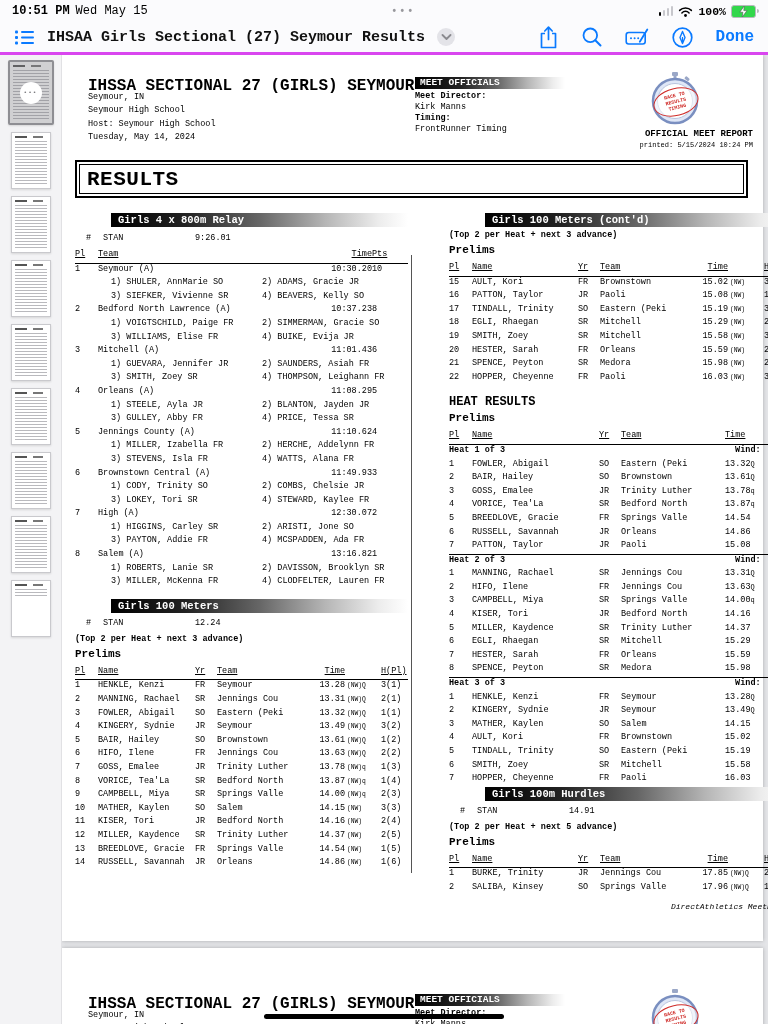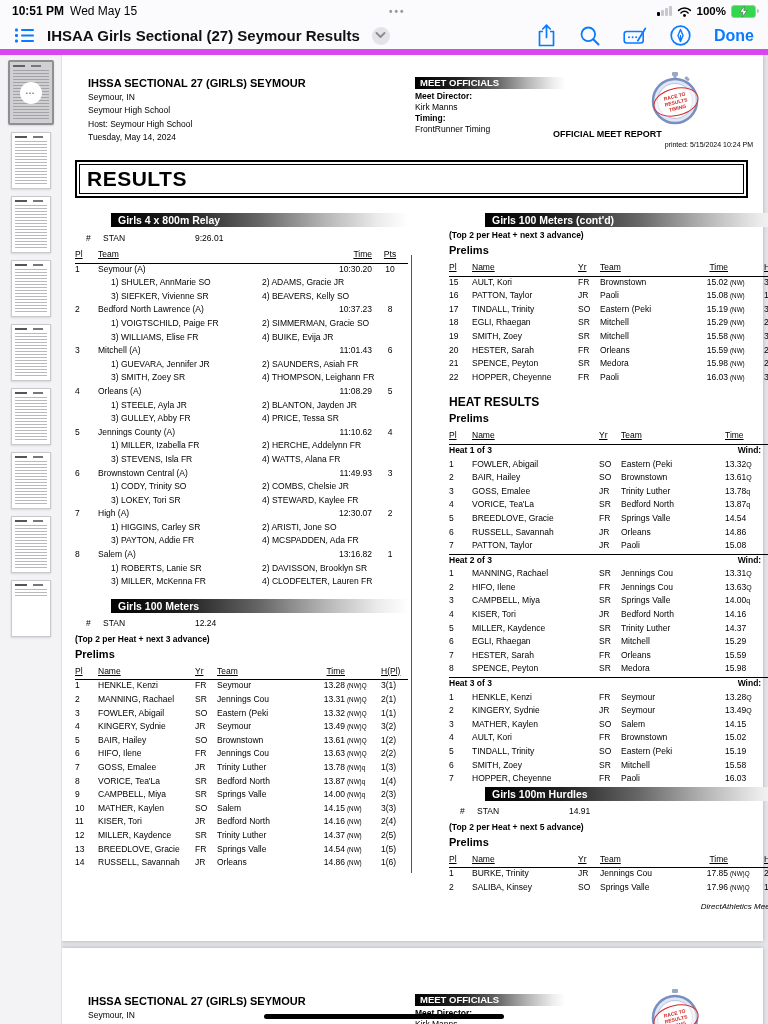--- a/index.html
+++ b/index.html
@@ -1,38 +1,38 @@
 <!DOCTYPE html>
 <html><head>
 <meta charset="utf-8">
 <style>
   html,body{margin:0;padding:0;background:#d7d7db;}
   .screen{position:relative;width:768px;height:1024px;background:#a16207;overflow:hidden;
-    font-family:Liberation Sans, sans-serif;-webkit-font-smoothing:antialiased;}
+    font-family:Liberation Mono, monospace;-webkit-font-smoothing:antialiased;}
   
   .statusbar{position:absolute;left:0;top:0;width:768px;height:22px;background:#fbfbfd;
     display:flex;align-items:center;justify-content:space-between;padding:0 12px;box-sizing:border-box;z-index:20;}
   .sb-left{display:flex;gap:6px;font-size:12px;color:#000;}
   .sb-time{font-weight:700;}
   .sb-date{font-weight:500;}
   .sb-center{color:#98989d;font-size:10px;font-weight:700;letter-spacing:2px;}
   .sb-right{display:flex;align-items:center;gap:5px;}
   .sig{display:flex;align-items:flex-end;gap:1.5px;height:10px;}
   .sig i{display:block;width:2.5px;border-radius:1px;background:#c7c7cc;}
   .sig i:nth-child(1){height:4px;background:#000;}
   .sig i:nth-child(2){height:6px;}
   .sig i:nth-child(3){height:8px;}
   .sig i:nth-child(4){height:10px;}
   .pct{font-size:11.5px;font-weight:600;color:#000;}
   .batt{position:relative;width:23px;height:11px;border:1px solid #b9b9be;border-radius:3px;background:#32d74b;}
   .batt:after{content:"";position:absolute;right:-4px;top:3px;width:2px;height:4px;background:#b9b9be;border-radius:0 2px 2px 0;}
   .bolt{position:absolute;left:7px;top:0px;}
   
   .toolbar{position:absolute;left:0;top:22px;width:768px;height:33px;background:#fbfbfd;
-    border-bottom:6px solid #d946ef;display:flex;align-items:center;box-sizing:border-box;padding:0 14px;z-index:20;}
+    border-bottom:3px solid #d946ef;display:flex;align-items:center;box-sizing:border-box;padding:0 14px;z-index:20;}
   .tb-left{display:flex;align-items:center;gap:12px;flex:1;min-width:0;}
   .tb-title{font-size:15px;font-weight:700;color:#111;white-space:nowrap;}
   .chev-circle{width:18px;height:18px;border-radius:50%;background:#e3e3e8;display:flex;align-items:center;justify-content:center;}
   .tb-right{display:flex;align-items:center;gap:22px;}
   .tb-done{font-size:16px;font-weight:700;color:#0a7aff;}
   .icon-btn{display:flex;align-items:center;justify-content:center;cursor:pointer;}
   
   .sidebar{position:absolute;left:0;top:55px;width:62px;bottom:0;background:#f3f3f5;border-right:1px solid #e1e1e4;
     overflow:hidden;padding-top:5px;box-sizing:border-box;z-index:5;}
   .thumb{position:relative;width:40px;height:57px;background:#fff;border:1px solid #c9c9cd;margin:0 auto 7px auto;
@@ -46,28 +46,28 @@
   .sparse .t-l,.sparse .t-r{bottom:72%;}
   .t-over{position:absolute;inset:0;background:rgba(120,120,125,.35);display:flex;align-items:center;justify-content:center;}
   .t-circ{width:22px;height:22px;border-radius:50%;background:#fff;display:flex;align-items:center;justify-content:center;
     font-size:6px;letter-spacing:1px;color:#7a7a7e;font-weight:700;}
   
   .docarea{position:absolute;left:62px;top:55px;right:0;bottom:0;background:#e4e5e8;overflow:hidden;}
   .page{position:absolute;left:0;background:#fff;width:701px;box-shadow:0 0 4px rgba(0,0,0,.25);}
   .page1{top:0;height:886px;}
   .page2{top:893px;height:140px;overflow:hidden;}
   
-  .doc-title{position:absolute;left:26px;top:22px;font-size:11px;font-weight:700;color:#000;}
+  .doc-title{position:absolute;left:26px;top:22px;font-size:16px;font-weight:700;color:#000;}
   .doc-sub{position:absolute;left:26px;font-size:8.5px;color:#000;}
   .off-bar{position:absolute;left:353px;width:150px;height:12px;color:#fff;font-size:9.5px;font-weight:700;
     line-height:12px;padding-left:5px;box-sizing:border-box;
     background:linear-gradient(90deg,#000,#222 30%,#666 55%,#b5b5b5 75%,#ededed 92%,#fff);}
   .off-line{position:absolute;left:353px;font-size:8.5px;color:#000;}
   .bold{font-weight:700;}
-  .report-title{position:absolute;right:10px;top:74px;font-size:9px;font-weight:700;width:200px;}
+  .report-title{position:absolute;right:10px;top:74px;font-size:9px;font-weight:700;width:200px;text-align:right;}
   .printed{position:absolute;right:10px;top:86px;font-size:7px;width:200px;text-align:right;}
   .results-box{position:absolute;left:13px;top:105px;width:673px;height:38px;border:2.5px solid #000;padding:2px;box-sizing:border-box;}
   .results-inner{width:100%;height:100%;border:1px solid #000;box-sizing:border-box;display:flex;align-items:center;
     font-size:21px;font-weight:700;padding-left:7px;letter-spacing:.5px;}
   
   .col{position:absolute;top:158px;}
   .col-left{left:13px;width:333px;}
   .col-right{left:351px;width:342px;padding-left:36px;}
   .vdivider{position:absolute;left:349px;top:200px;width:1px;height:618px;background:#555;}
   .sec-bar{height:14px;color:#fff;font-weight:700;font-size:10.5px;line-height:14px;padding-left:7px;box-sizing:border-box;
@@ -89,21 +89,21 @@
   .c-wind{width:36px;flex:none;font-size:6.3px;padding-left:2px;box-sizing:border-box;}
   .c-heat{width:27px;text-align:left;flex:none;}
   .c-team2{width:104px;flex:none;}
   .c-time2{width:66px;flex:none;text-align:left;}
   .qual{font-size:7px;}
   .heat-row{display:flex;justify-content:space-between;font-size:8.5px;font-weight:700;height:13.6px;align-items:baseline;border-top:1px solid #000;}
   .heat-row.first{border-top:none;}
   .wind-wrap span{margin-left:10px;}
   .c-rteam{flex:1;}
   .c-rtime{width:58px;text-align:right;flex:none;}
-  .c-rpts{width:36px;text-align:center;flex:none;}
+  .c-rpts{width:36px;text-align:left;flex:none;}
   .legs{display:flex;height:13.6px;font-size:8.5px;padding-left:36px;white-space:nowrap;}
   .leg1{width:151px;flex:none;}
   .footer-note{font-size:8px;font-style:italic;text-align:right;margin-top:6px;}
   .gap8{height:9px;}
   
   .logo{position:absolute;left:585px;top:16px;width:56px;height:58px;}
   .stamp{position:absolute;left:6px;top:17px;width:44px;height:26px;border:1.5px solid #cf2a27;border-radius:50%;
     transform:rotate(-14deg);color:#cf2a27;font-size:5px;font-weight:700;text-align:center;line-height:1.2;
     display:flex;flex-direction:column;justify-content:center;background:rgba(255,255,255,.55);}
   

